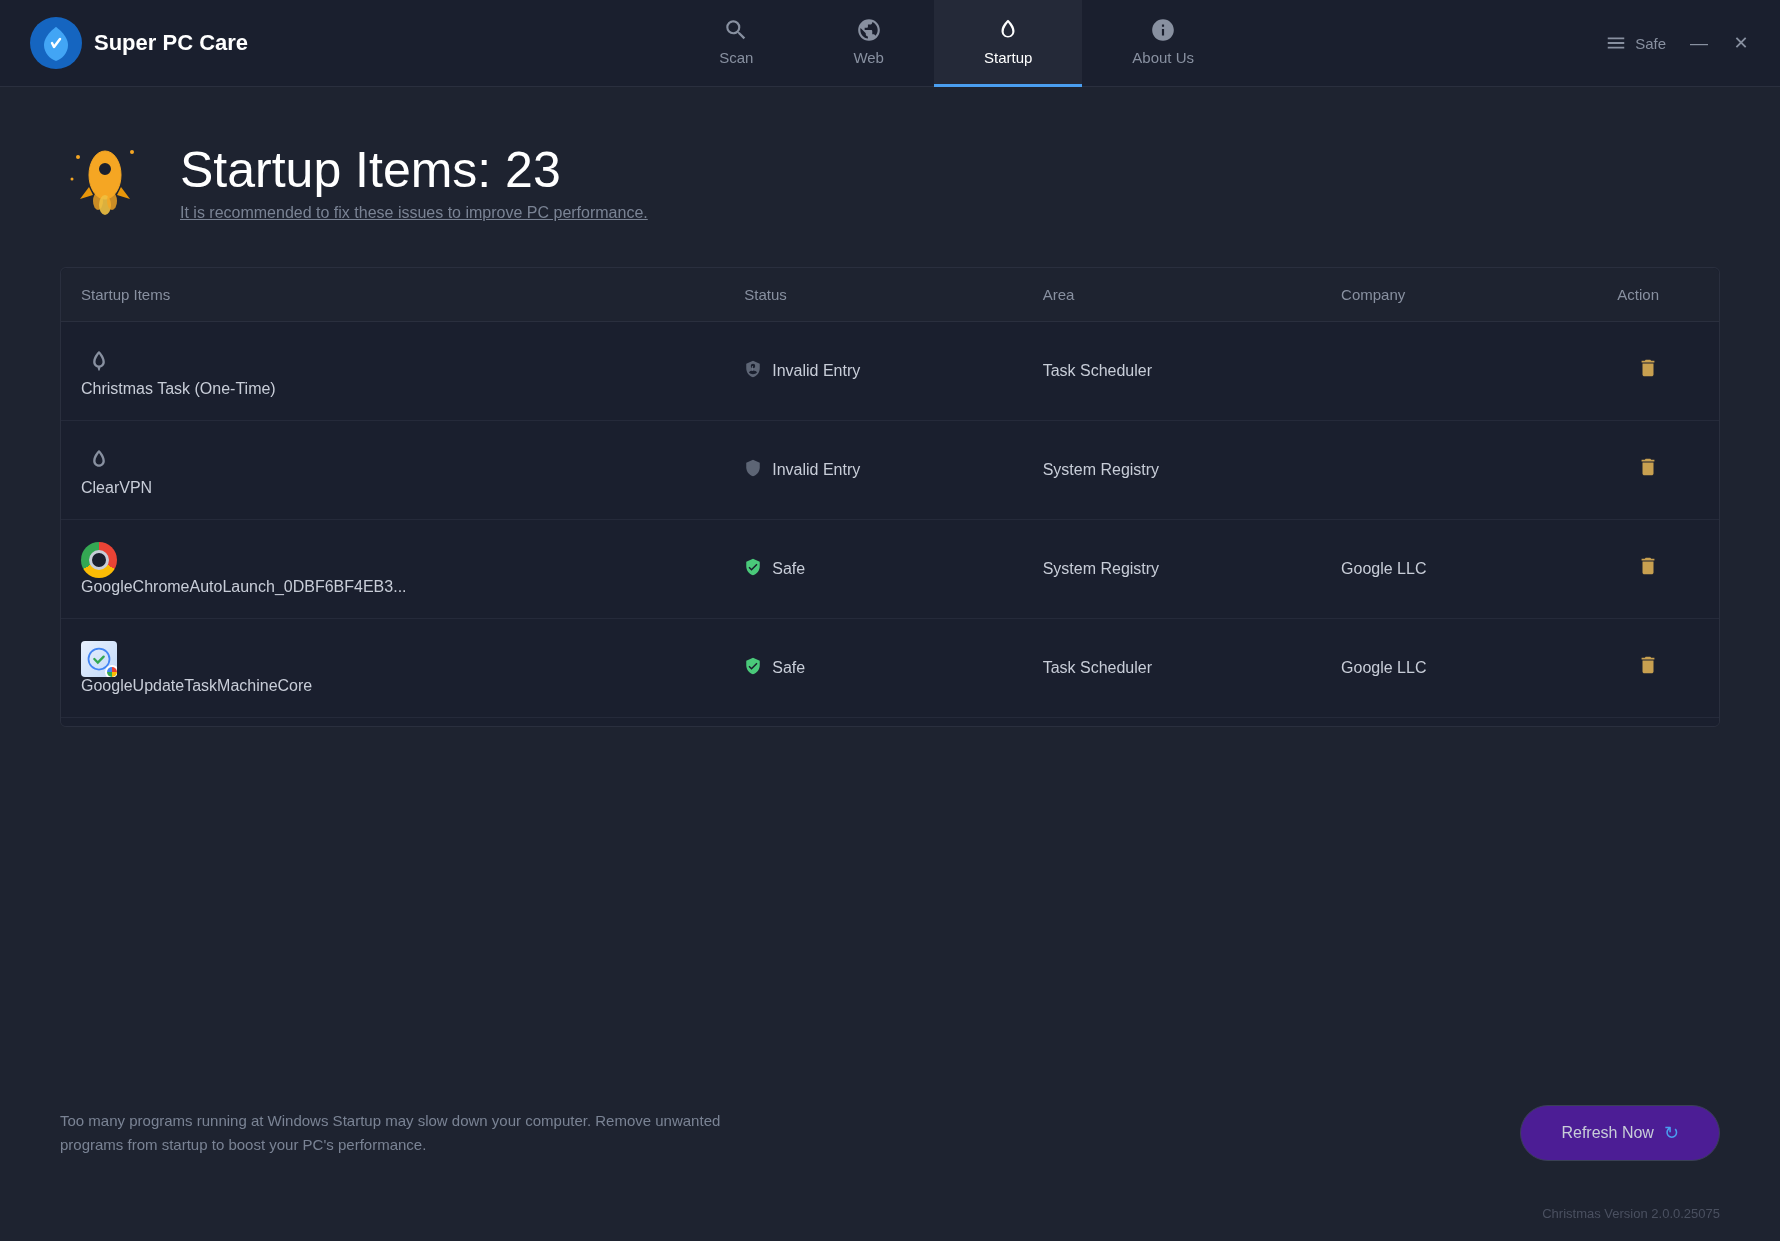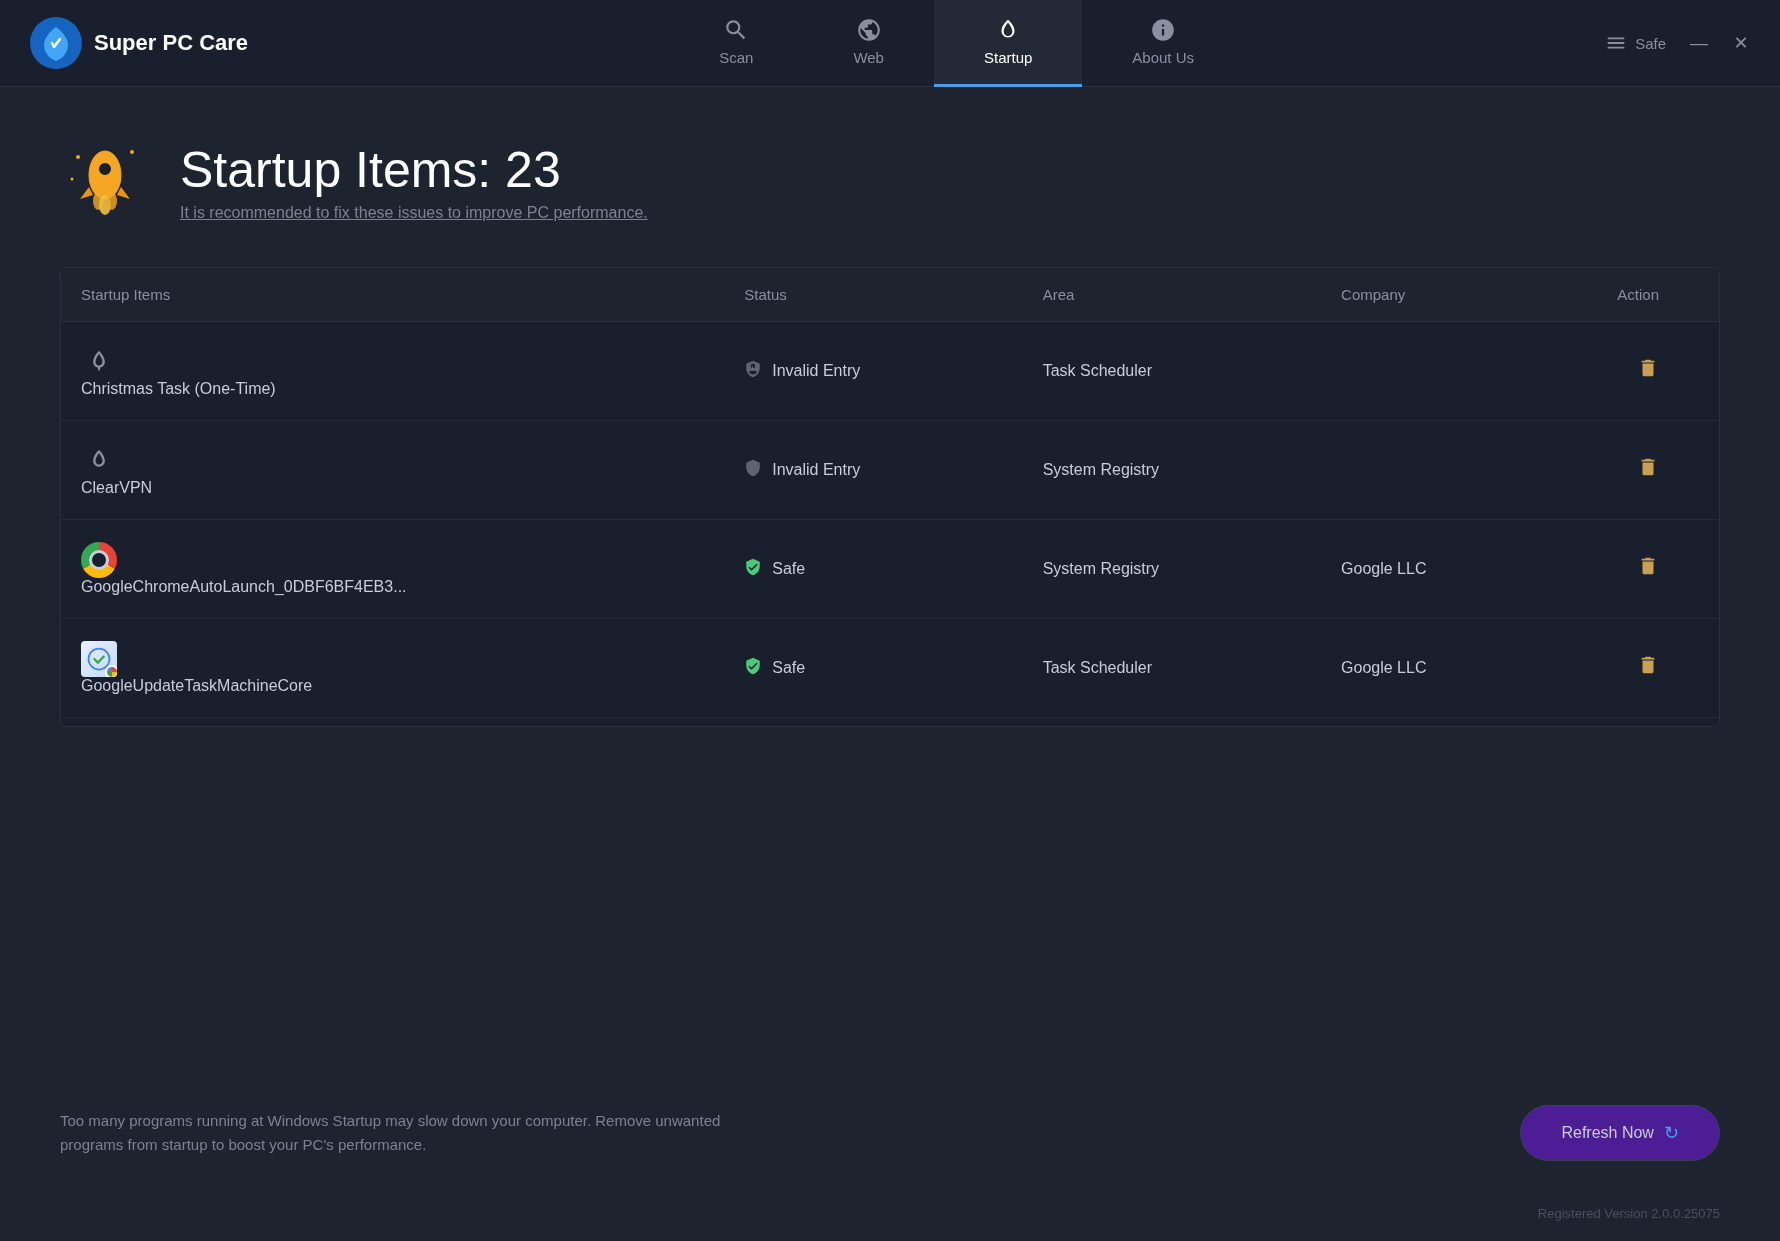--- a/index.html
+++ b/index.html
@@ -536,13 +536,13 @@
 </div>
 
 <div class="footer-section">
   <p class="footer-text">Too many programs running at Windows Startup may slow down your computer. Remove unwanted programs from startup to boost your PC's performance.</p>
   <button class="refresh-btn">
     <span>Refresh Now</span>
     <span class="refresh-icon">↻</span>
   </button>
 </div>
 
-<div class="version-text">Registered Version 2.0.0.25075</div>
+<div class="version-text">Christmas Version 2.0.0.25075</div>
 
 </body></html>

